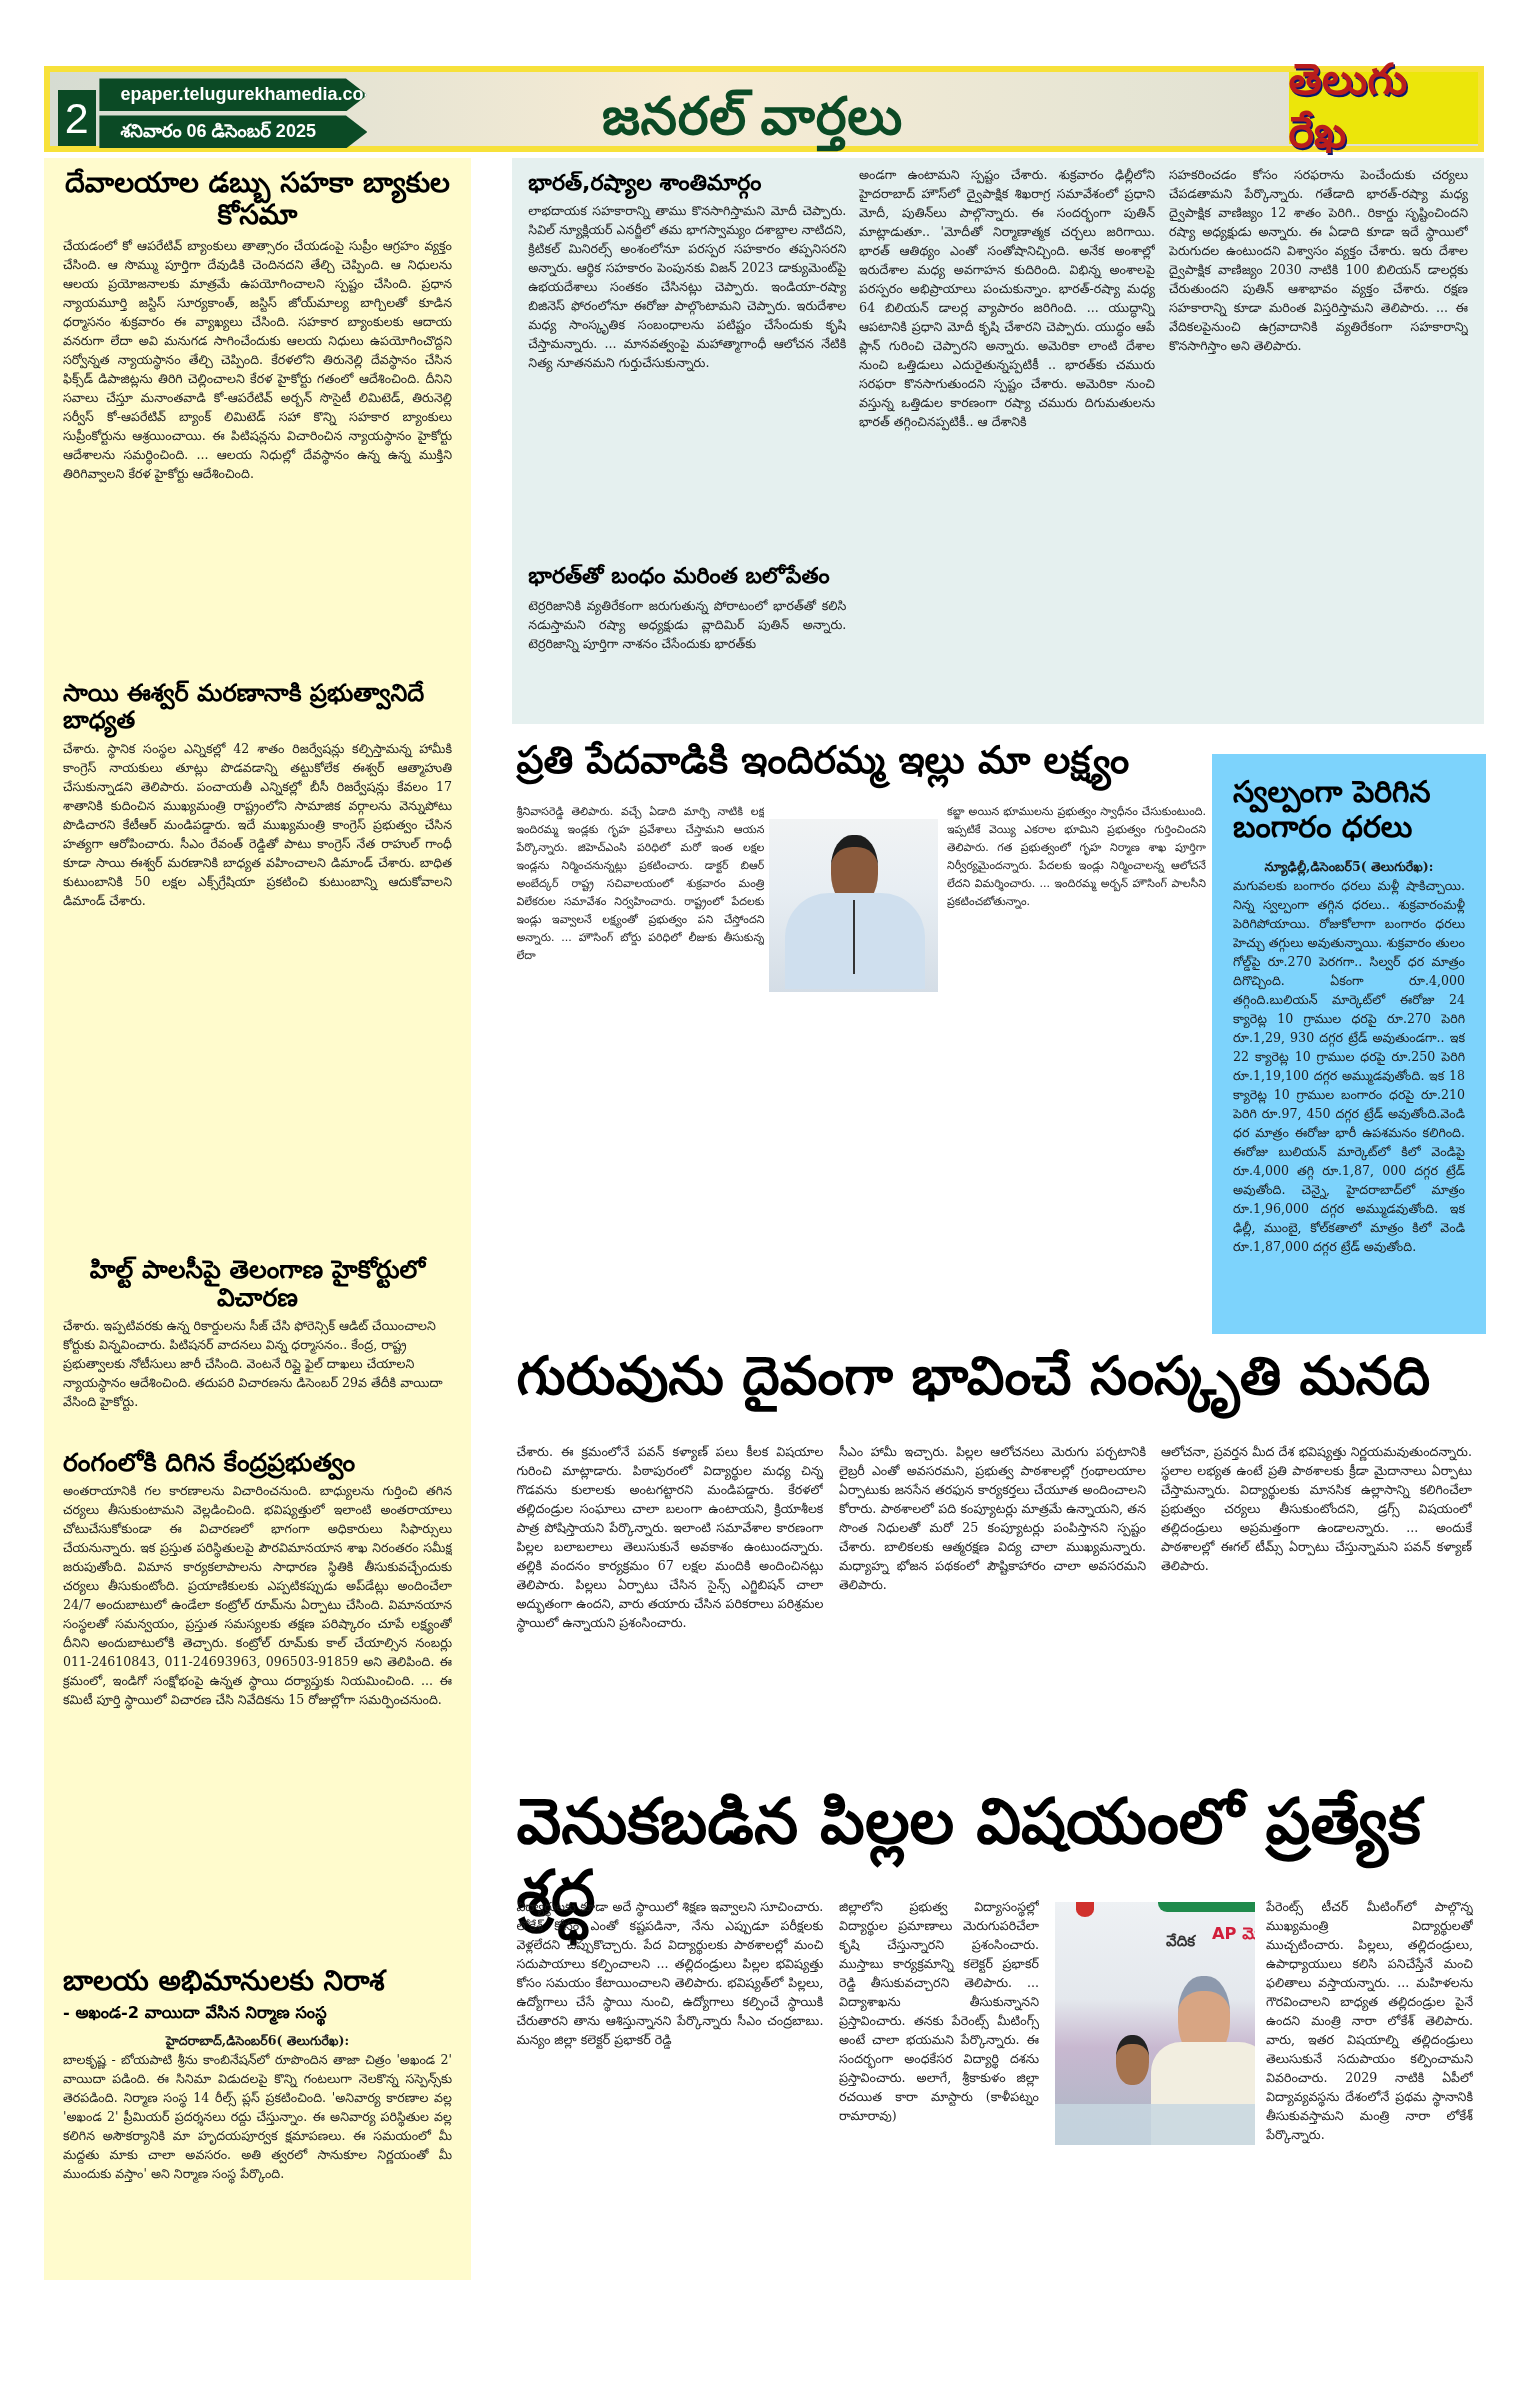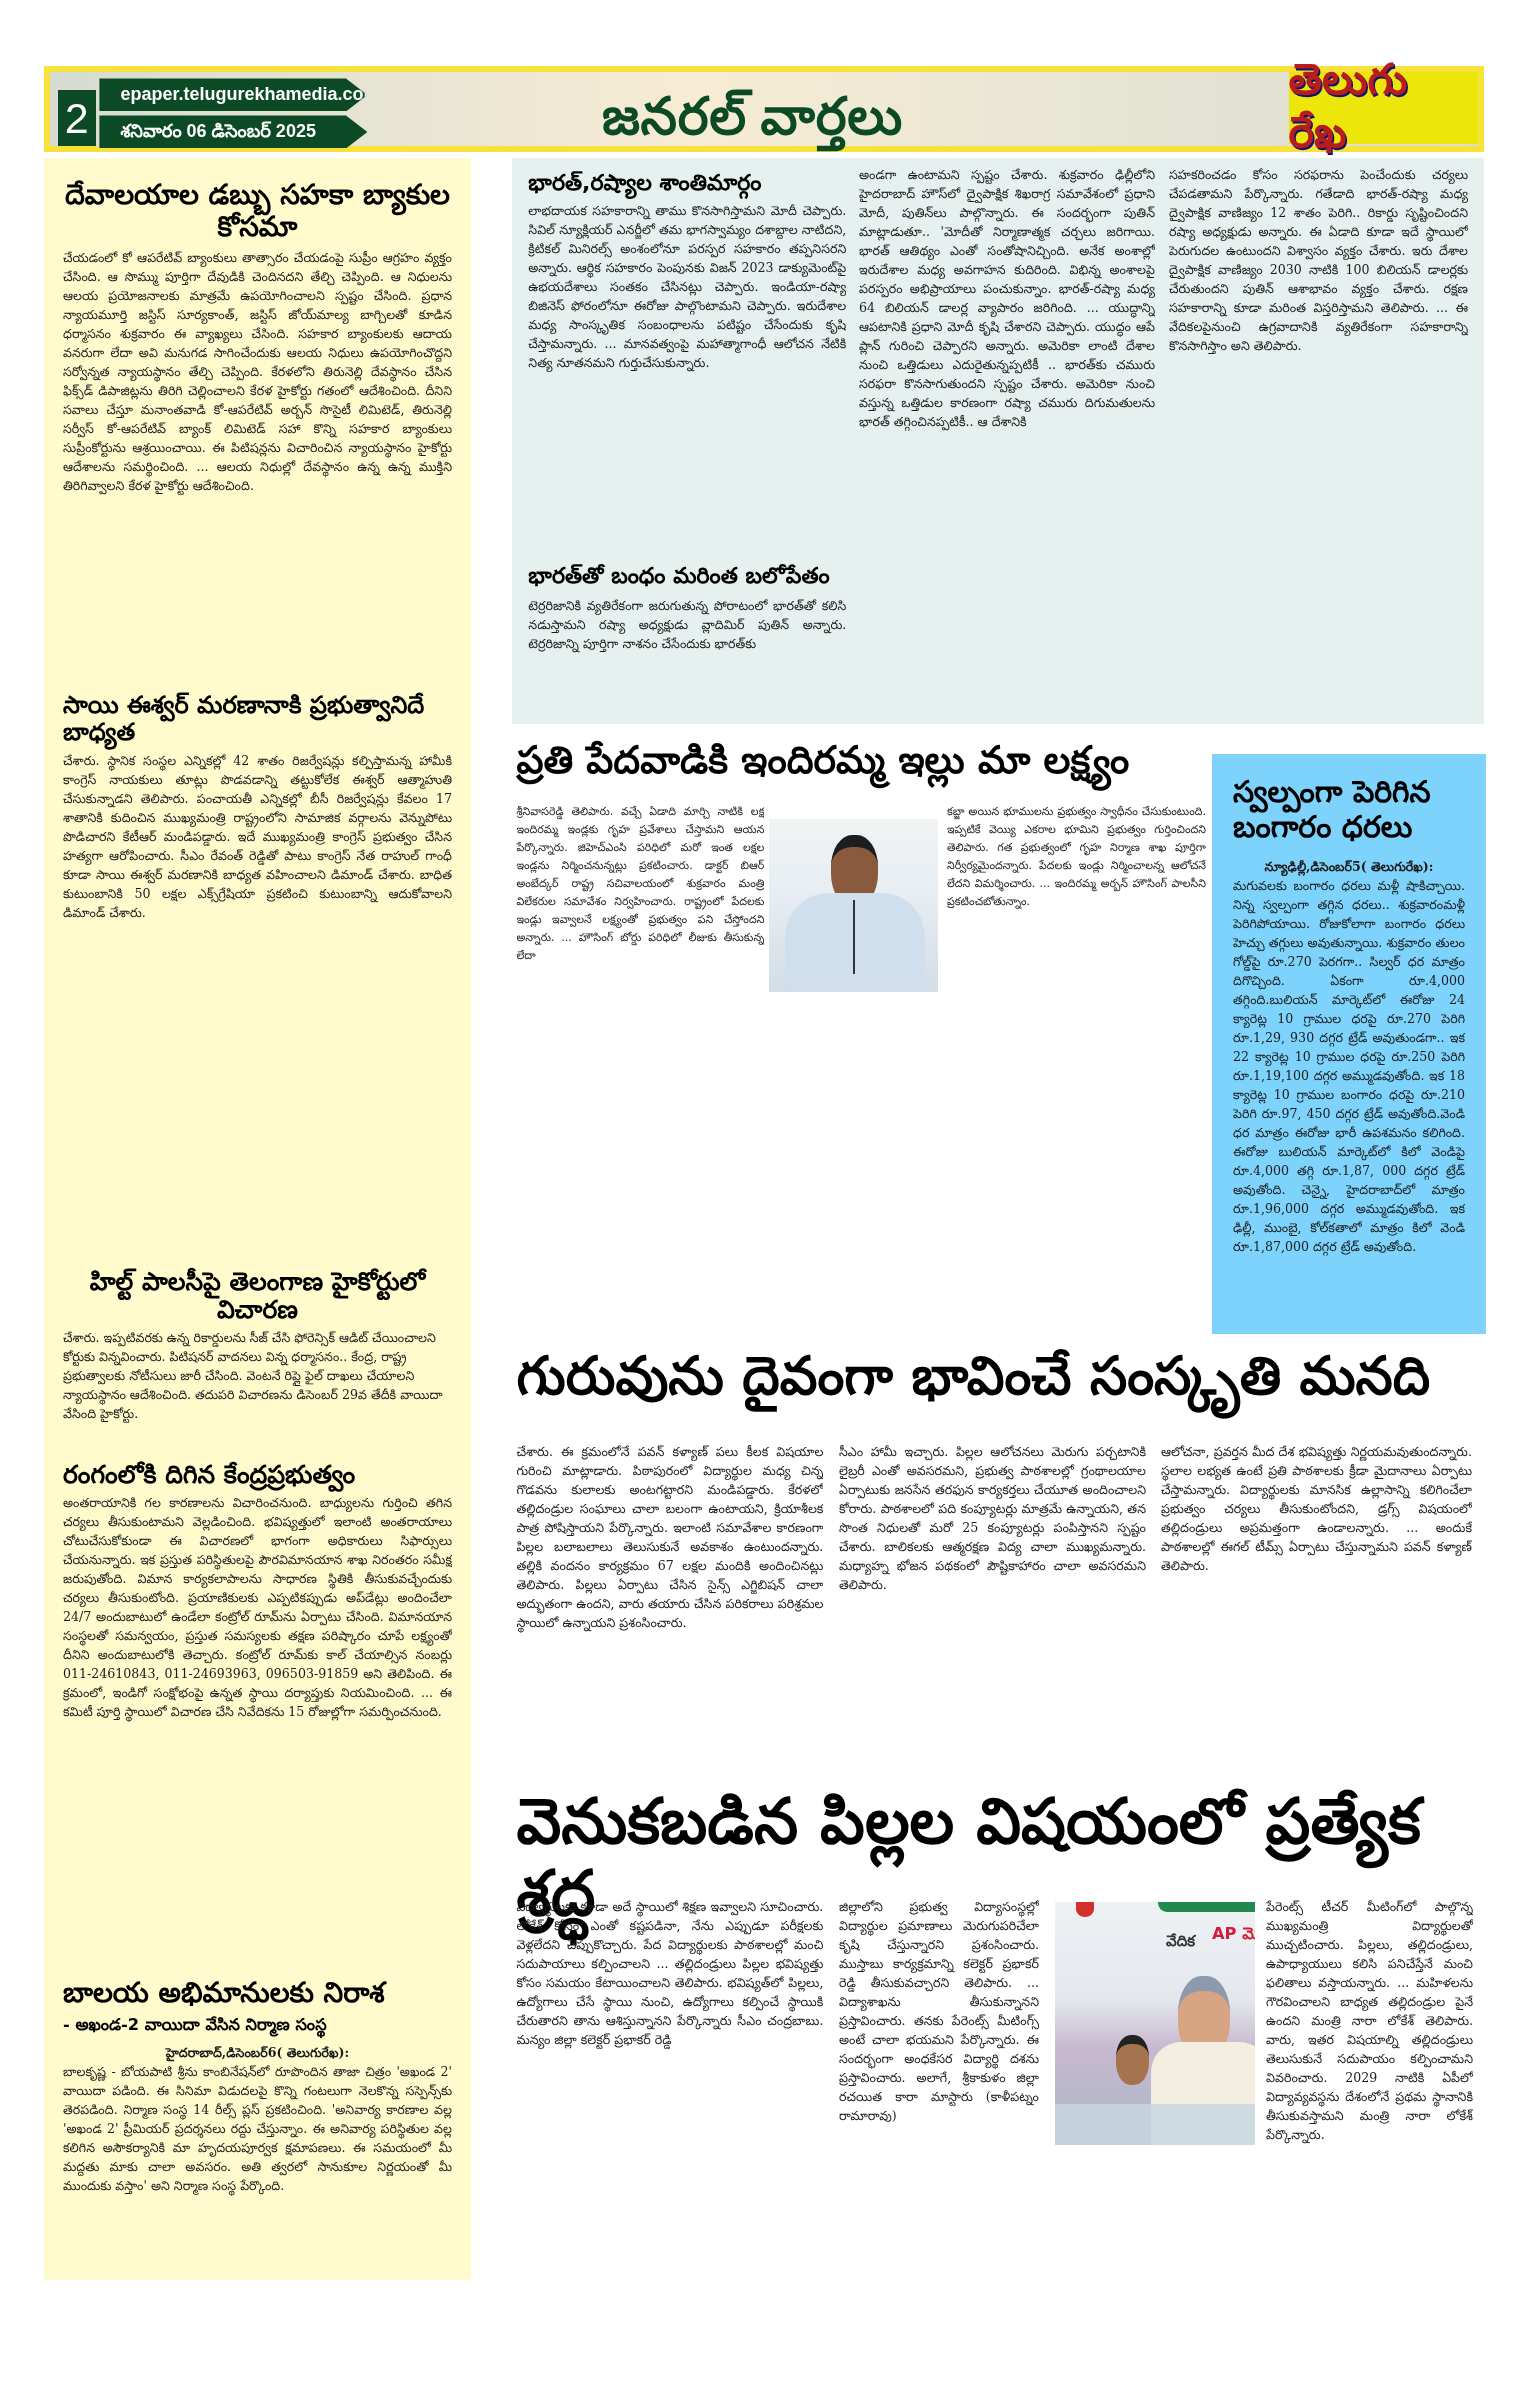--- a/index.html
+++ b/index.html
@@ -33,21 +33,21 @@
     <div id="page-num">2</div>
     <div id="pennant-url" class="pennant">epaper.telugurekhamedia.com</div>
     <div id="pennant-date" class="pennant">శనివారం 06  డిసెంబర్  2025</div>
     <div id="section-title">జనరల్ వార్తలు</div>
     <div id="brand">
       <span>తెలుగు రేఖ</span>
     </div>
   </div>
 </div>
 
-<div class="abs panel-yellow" style="left:44px;top:158px;width:427px;height:2122px;padding:21px 19px;box-sizing:border-box;">
+<div class="abs panel-yellow" style="left:44px;top:158px;width:427px;height:2122px;padding:9px 19px;box-sizing:border-box;">
   <article>
     <h2 class="headline" style="font-size:28px;text-align:center;margin-bottom:4.4px;">దేవాలయాల డబ్బు సహకా బ్యాకుల కోసమా</h2>
     <p class="body" style="height:425px;overflow:hidden;">చేయడంలో కో ఆపరేటివ్ బ్యాంకులు తాత్సారం చేయడంపై సుప్రీం ఆగ్రహం వ్యక్తం చేసింది. ఆ సొమ్ము పూర్తిగా దేవుడికి చెందినదని తేల్చి చెప్పింది. ఆ నిధులను ఆలయ ప్రయోజనాలకు మాత్రమే ఉపయోగించాలని స్పష్టం చేసింది. ప్రధాన న్యాయమూర్తి జస్టిస్ సూర్యకాంత్, జస్టిస్ జోయ్‌మాల్య బాగ్చిలతో కూడిన ధర్మాసనం శుక్రవారం ఈ వ్యాఖ్యలు చేసింది. సహకార బ్యాంకులకు ఆదాయ వనరుగా లేదా అవి మనుగడ సాగించేందుకు ఆలయ నిధులు ఉపయోగించొద్దని సర్వోన్నత న్యాయస్థానం తేల్చి చెప్పింది. కేరళలోని తిరునెల్లి దేవస్థానం చేసిన ఫిక్స్‌డ్ డిపాజిట్లను తిరిగి చెల్లించాలని కేరళ హైకోర్టు గతంలో ఆదేశించింది. దీనిని సవాలు చేస్తూ మనాంతవాడి కో-ఆపరేటివ్ అర్బన్ సొసైటీ లిమిటెడ్, తిరునెల్లి సర్వీస్ కో-ఆపరేటివ్ బ్యాంక్ లిమిటెడ్ సహా కొన్ని సహకార బ్యాంకులు సుప్రీంకోర్టును ఆశ్రయించాయి. ఈ పిటిషన్లను విచారించిన న్యాయస్థానం హైకోర్టు ఆదేశాలను సమర్థించింది. ... ఆలయ నిధుల్లో దేవస్థానం ఉన్న ఉన్న ముక్తిని తిరిగివ్వాలని కేరళ హైకోర్టు ఆదేశించింది.</p>
   </article>
   <article style="margin-top:19px;">
     <h2 class="headline" style="font-size:24px;margin-bottom:4.4px;">సాయి ఈశ్వర్ మరణానాకి ప్రభుత్వానిదే బాధ్యత</h2>
     <p class="body" style="height:503px;overflow:hidden;">చేశారు. స్థానిక సంస్థల ఎన్నికల్లో 42 శాతం రిజర్వేషన్లు కల్పిస్తామన్న హామీకి కాంగ్రెస్ నాయకులు తూట్లు పొడవడాన్ని తట్టుకోలేక ఈశ్వర్ ఆత్మాహుతి చేసుకున్నాడని తెలిపారు. పంచాయతీ ఎన్నికల్లో బీసీ రిజర్వేషన్లు కేవలం 17 శాతానికి కుదించిన ముఖ్యమంత్రి రాష్ట్రంలోని సామాజిక వర్గాలను వెన్నుపోటు పొడిచారని కేటీఆర్ మండిపడ్డారు. ఇదే ముఖ్యమంత్రి కాంగ్రెస్ ప్రభుత్వం చేసిన హత్యగా ఆరోపించారు. సీఎం రేవంత్ రెడ్డితో పాటు కాంగ్రెస్ నేత రాహుల్ గాంధీ కూడా సాయి ఈశ్వర్ మరణానికి బాధ్యత వహించాలని డిమాండ్ చేశారు. బాధిత కుటుంబానికి 50 లక్షల ఎక్స్‌గ్రేషియా ప్రకటించి కుటుంబాన్ని ఆదుకోవాలని డిమాండ్ చేశారు.</p>
   </article>
   <article style="margin-top:13.3px;">
     <h2 class="headline" style="font-size:25px;text-align:center;margin-bottom:3px;">హిల్ట్ పాలసీపై తెలంగాణ హైకోర్టులో విచారణ</h2>

